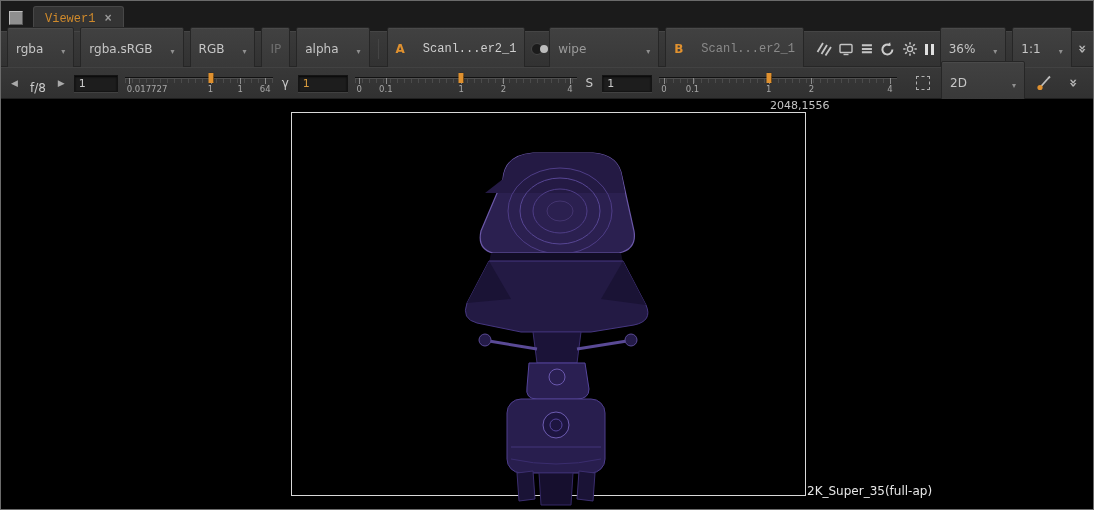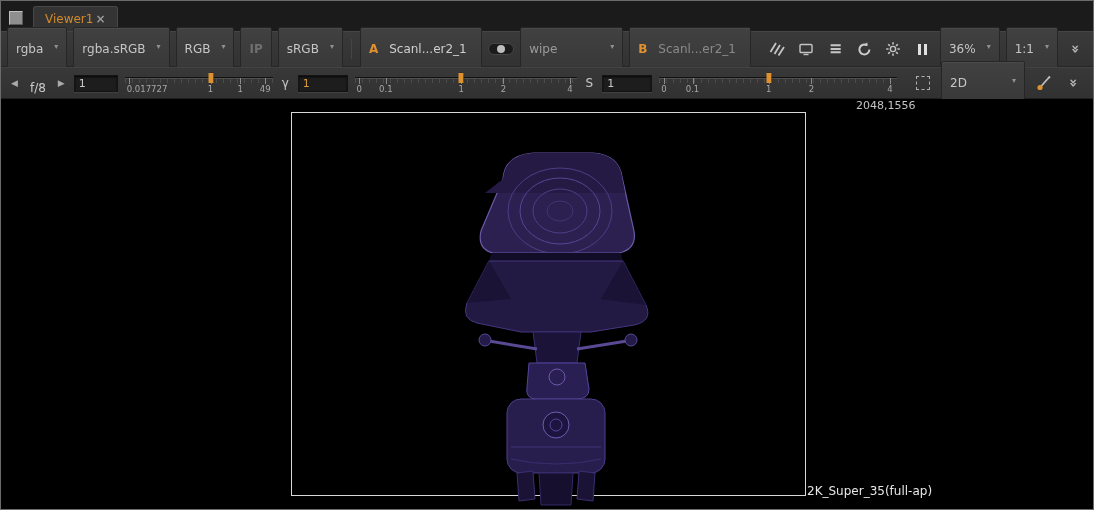--- a/index.html
+++ b/index.html
@@ -16,52 +16,52 @@
     height:30px; background:#1b1b1b;
     display:flex; align-items:flex-end; padding-left:6px;
     flex:0 0 auto;
   }
   .pane-icon{
     width:14px; height:14px; margin:0 10px 6px 2px;
     background:#8f8f8f; border:1px solid #bfbfbf;
     border-right-color:#5a5a5a; border-bottom-color:#5a5a5a;
   }
   .tab{
-    height:25px; display:flex; align-items:center; gap:2px;
+    height:25px; display:flex; align-items:center; gap:9px;
     background:#343434; border:1px solid #474747; border-bottom:none;
-    border-radius:3px 3px 0 0; padding:8px 11px;
+    border-radius:3px 3px 0 0; padding:8px 11px;font-family:Liberation Mono, monospace;
   }
   .tab-label{ color:#d08a2b; font-size:12px; }
   .tab-close{ color:#9a9a9a; font-size:12px; font-weight:bold; line-height:1; }
 
   
   .row1{
     height:36px; flex:0 0 auto;
     background:linear-gradient(#3a3a3a,#323232);
     border-top:1px solid #454545; border-bottom:1px solid #262626;
     display:flex; align-items:center; gap:6px; padding:0 6px;
   }
   .row2{
     height:32px; flex:0 0 auto;
     background:linear-gradient(#383838,#313131);
     border-top:1px solid #424242; border-bottom:1px solid #1f1f1f;
     display:flex; align-items:center; gap:7px; padding:0 8px;
   }
   .dd, .btn, .combo{
-    display:flex; align-items:flex-start; gap:11px;
+    display:flex; align-items:flex-end; gap:18px;
     background:linear-gradient(#414141,#383838);
     border:1px solid #262626; border-radius:2px;
     padding:14px 8px; color:#c6c6c6; font-size:12px;
     box-shadow:inset 0 1px 0 rgba(255,255,255,.05);
     white-space:nowrap;
   }
   .dd .arrow{ font-size:8px; color:#909090; }
-  .btn.dim{ color:#6f6f6f; font-weight:bold; }
+  .btn.dim{ color:#6f6f6f; font-weight:normal; }
   .combo .badge{ color:#e0912f; font-weight:bold; }
-  .combo .val{ color:#cfcfcf; min-width:84px; }
+  .combo .val{ color:#cfcfcf; min-width:84px;font-family:Liberation Mono, monospace; }
   .combo .val.dim{ color:#8a8a8a; }
   .dd .gray{ color:#9a9a9a; min-width:70px; }
   .sep{ width:1px; height:20px; background:#242424; border-right:1px solid #454545; margin:0 2px; }
   .spacer{ flex:1; }
 
   .toggle{
     width:26px; height:12px; border-radius:7px;
     background:#1b1b1b; border:1px solid #454545; position:relative;
   }
   .toggle .knob{
@@ -114,21 +114,21 @@
     box-shadow:0 0 1px #000;
   }
 
   
   .viewport{ flex:1; position:relative; background:#000; overflow:hidden; }
   .format-box{
     position:absolute; left:290px; top:13px; width:515px; height:384px;
     border:1px solid #d9d9d9; pointer-events:none;
   }
   .res-label{
-    position:absolute; left:855px; top:0px;
+    position:absolute; left:769px; top:0px;
     color:#c4c4c4; font-size:11px;
   }
   .fmt-label{
     position:absolute; left:806px; top:385px;
     color:#e6e6e6; font-size:12px;
   }
   .render{ position:absolute; left:440px; top:50px; width:230px; height:360px; }
 </style>
 </head>
 <body>
@@ -153,21 +153,21 @@
       <span class="arrow">▾</span>
     </div>
     <div class="dd">
       <span>RGB</span>
       <span class="arrow">▾</span>
     </div>
     <div class="btn dim">
       <span>IP</span>
     </div>
     <div class="dd">
-      <span>sRGB</span>
+      <span>alpha</span>
       <span class="arrow">▾</span>
     </div>
 
     <div class="sep"></div>
 
     <div class="combo">
       <span class="badge">A</span>
       <span class="val">Scanl...er2_1</span>
     </div>
     <div class="toggle">
@@ -242,21 +242,21 @@
       <div class="track"></div>
       <div class="minor-ticks"></div>
       <i class="tick" style="left:3%"></i>
         <i class="tick" style="left:58%"></i>
       <i class="tick" style="left:78%"></i>
         <i class="tick" style="left:95%"></i>
       <div class="marker" style="left:58%"></div>
       <span class="tick-label tl-left" style="left:2px">0.017727</span>
       <span class="tick-label" style="left:58%">1</span>
       <span class="tick-label" style="left:78%">1</span>
-      <span class="tick-label" style="left:95%">49</span>
+      <span class="tick-label" style="left:95%">64</span>
     </div>
 
     <span class="glabel">γ</span>
     <input class="field warm" style="width: 50px;" value="1">
     <div class="slider" style="width:222px">
       <div class="track"></div>
       <div class="minor-ticks"></div>
       <i class="tick" style="left:2%"></i>
         <i class="tick" style="left:14%"></i>
       <i class="tick" style="left:48%"></i>

